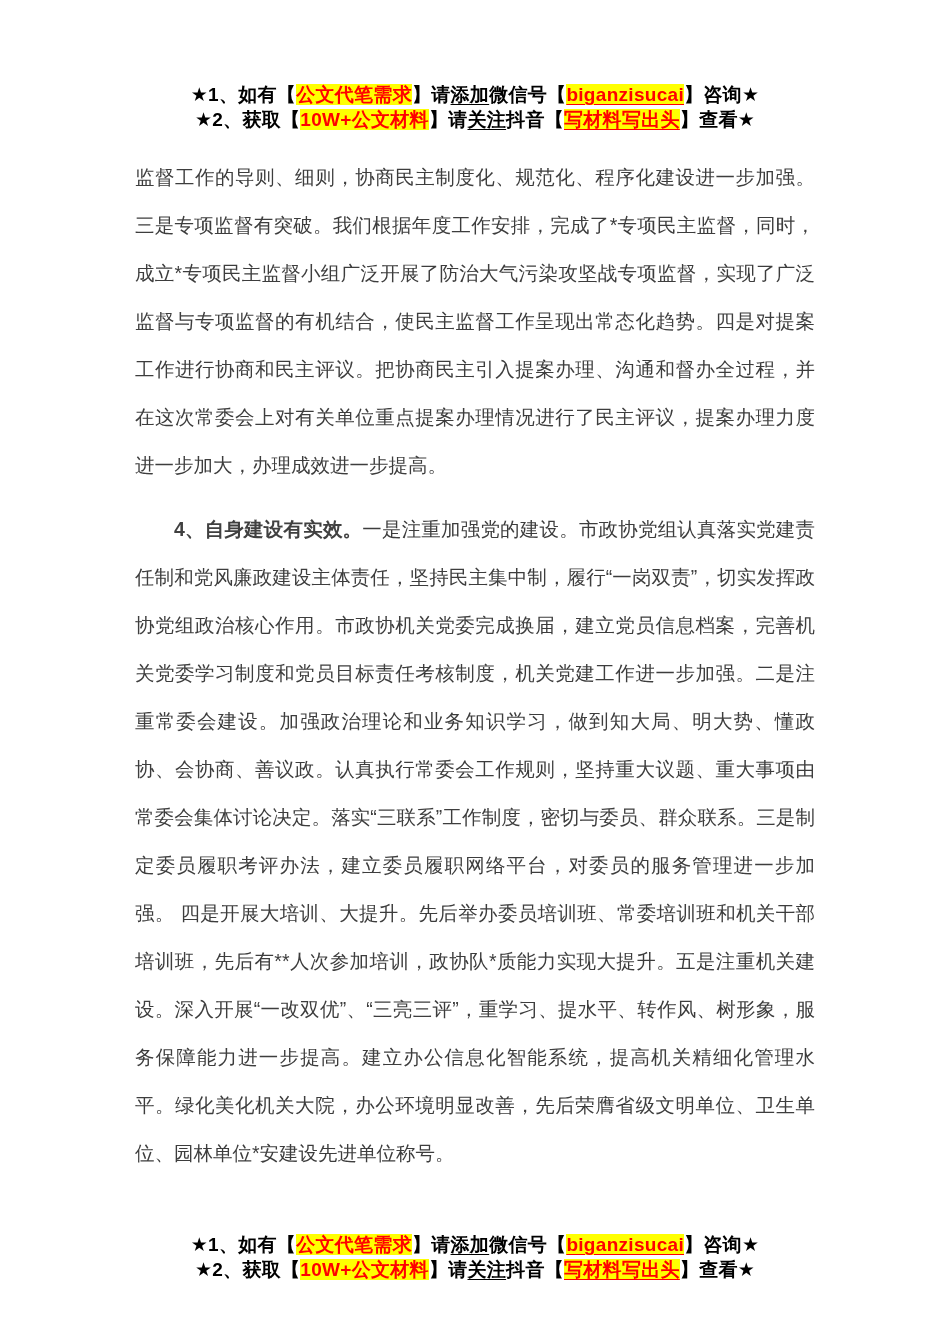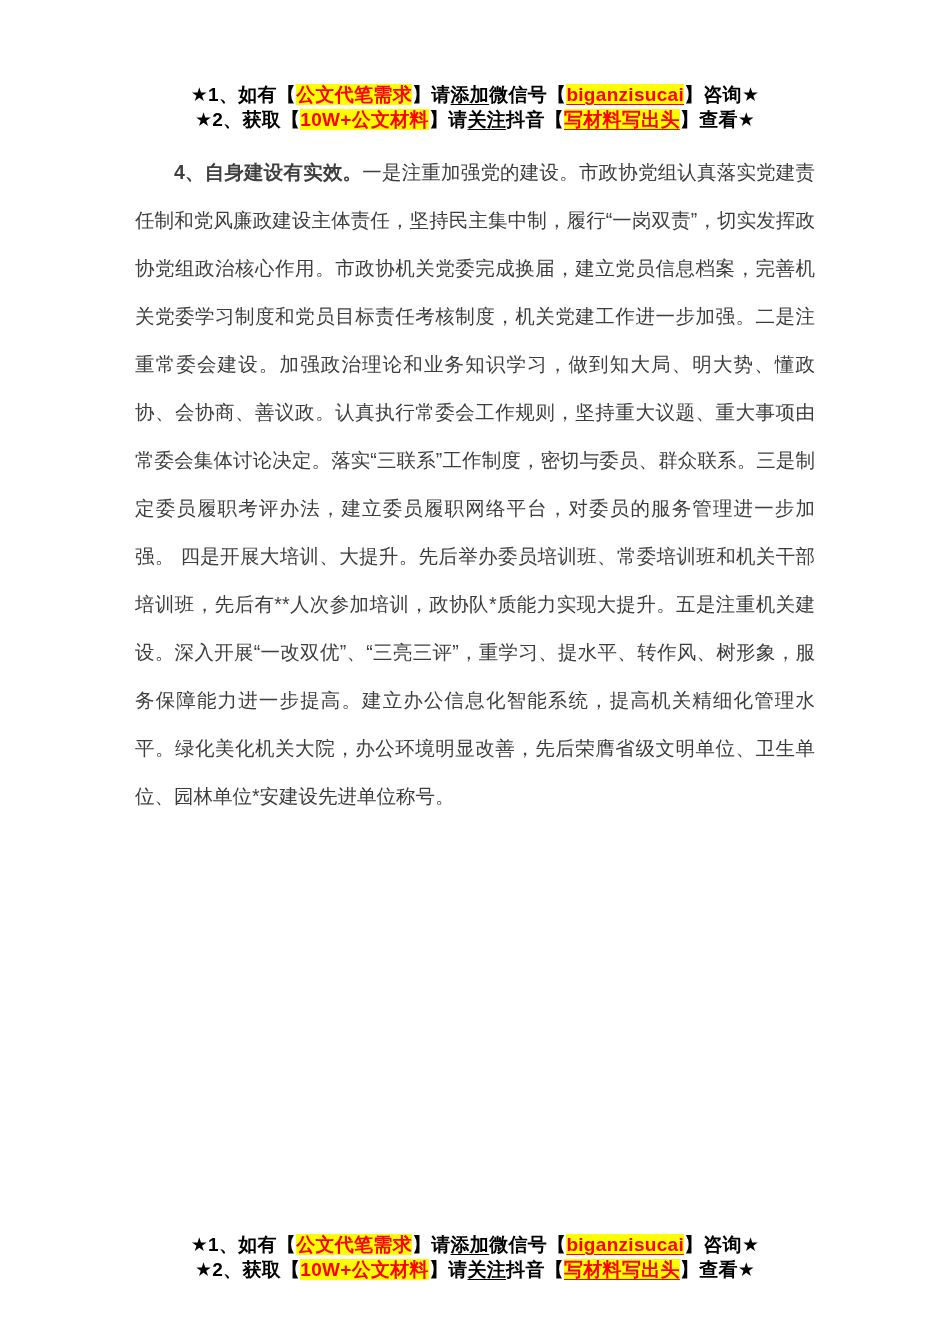--- a/index.html
+++ b/index.html
@@ -62,20 +62,21 @@
   <div class="banner banner-top">
     <div class="banner-line">
       <span>★1、如有【</span><span class="hl">公文代笔需求</span><span>】请</span><span class="ul">添加</span><span>微信号【</span><span class="hl ul">biganzisucai</span><span>】咨询★</span>
     </div>
     <div class="banner-line">
       <span>★2、获取【</span><span class="hl">10W+公文材料</span><span>】请</span><span class="ul">关注</span><span>抖音【</span><span class="hl ul">写材料写出头</span><span>】查看★</span>
     </div>
   </div>
 
   <div class="content">
+    <p class="para para-first">监督工作的导则、细则，协商民主制度化、规范化、程序化建设进一步加强。三是专项监督有突破。我们根据年度工作安排，完成了*专项民主监督，同时，成立*专项民主监督小组广泛开展了防治大气污染攻坚战专项监督，实现了广泛监督与专项监督的有机结合，使民主监督工作呈现出常态化趋势。四是对提案工作进行协商和民主评议。把协商民主引入提案办理、沟通和督办全过程，并在这次常委会上对有关单位重点提案办理情况进行了民主评议，提案办理力度进一步加大，办理成效进一步提高。</p>
     <p class="para para-indent"><span class="para-lead">4、自身建设有实效。</span><span>一是注重加强党的建设。市政协党组认真落实党建责任制和党风廉政建设主体责任，坚持民主集中制，履行“一岗双责”，切实发挥政协党组政治核心作用。市政协机关党委完成换届，建立党员信息档案，完善机关党委学习制度和党员目标责任考核制度，机关党建工作进一步加强。二是注重常委会建设。加强政治理论和业务知识学习，做到知大局、明大势、懂政协、会协商、善议政。认真执行常委会工作规则，坚持重大议题、重大事项由常委会集体讨论决定。落实“三联系”工作制度，密切与委员、群众联系。三是制定委员履职考评办法，建立委员履职网络平台，对委员的服务管理进一步加强。 四是开展大培训、大提升。先后举办委员培训班、常委培训班和机关干部培训班，先后有**人次参加培训，政协队*质能力实现大提升。五是注重机关建设。深入开展“一改双优”、“三亮三评”，重学习、提水平、转作风、树形象，服务保障能力进一步提高。建立办公信息化智能系统，提高机关精细化管理水平。绿化美化机关大院，办公环境明显改善，先后荣膺省级文明单位、卫生单位、园林单位*安建设先进单位称号。</span></p>
   </div>
 
   <div class="banner banner-bottom">
     <div class="banner-line">
       <span>★1、如有【</span><span class="hl">公文代笔需求</span><span>】请</span><span class="ul">添加</span><span>微信号【</span><span class="hl ul">biganzisucai</span><span>】咨询★</span>
     </div>
     <div class="banner-line">
       <span>★2、获取【</span><span class="hl">10W+公文材料</span><span>】请</span><span class="ul">关注</span><span>抖音【</span><span class="hl ul">写材料写出头</span><span>】查看★</span>
     </div>

